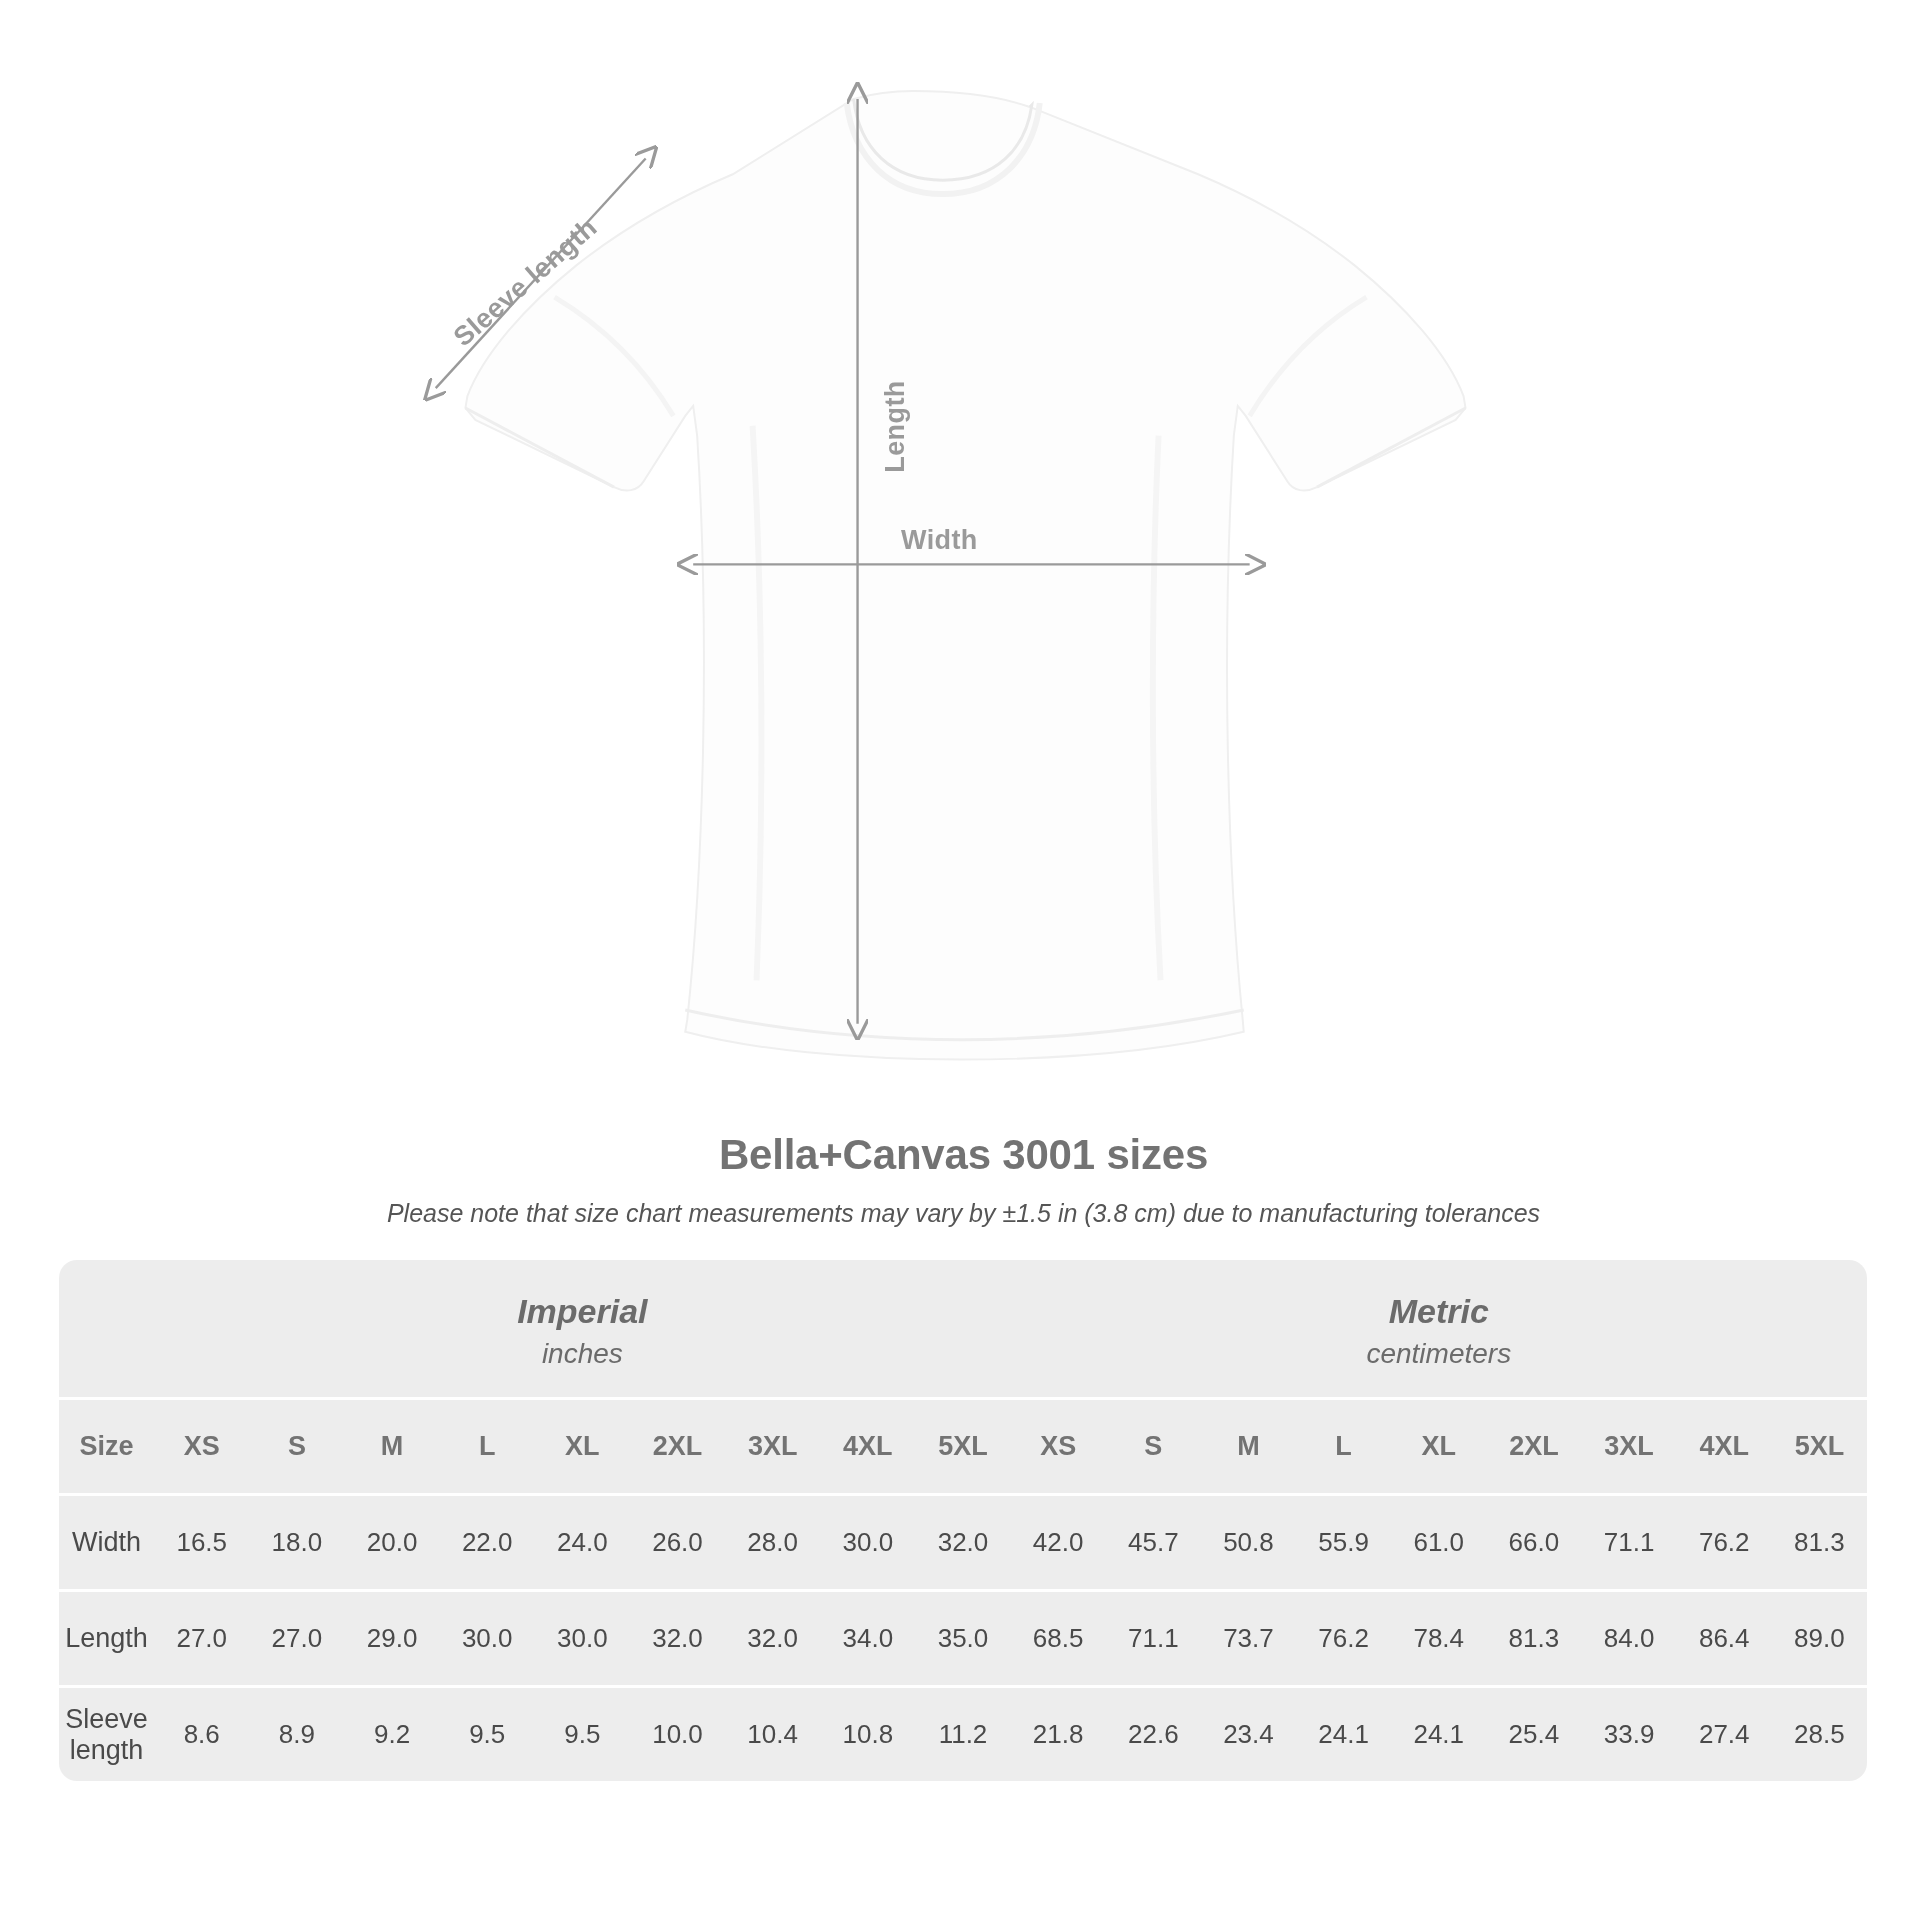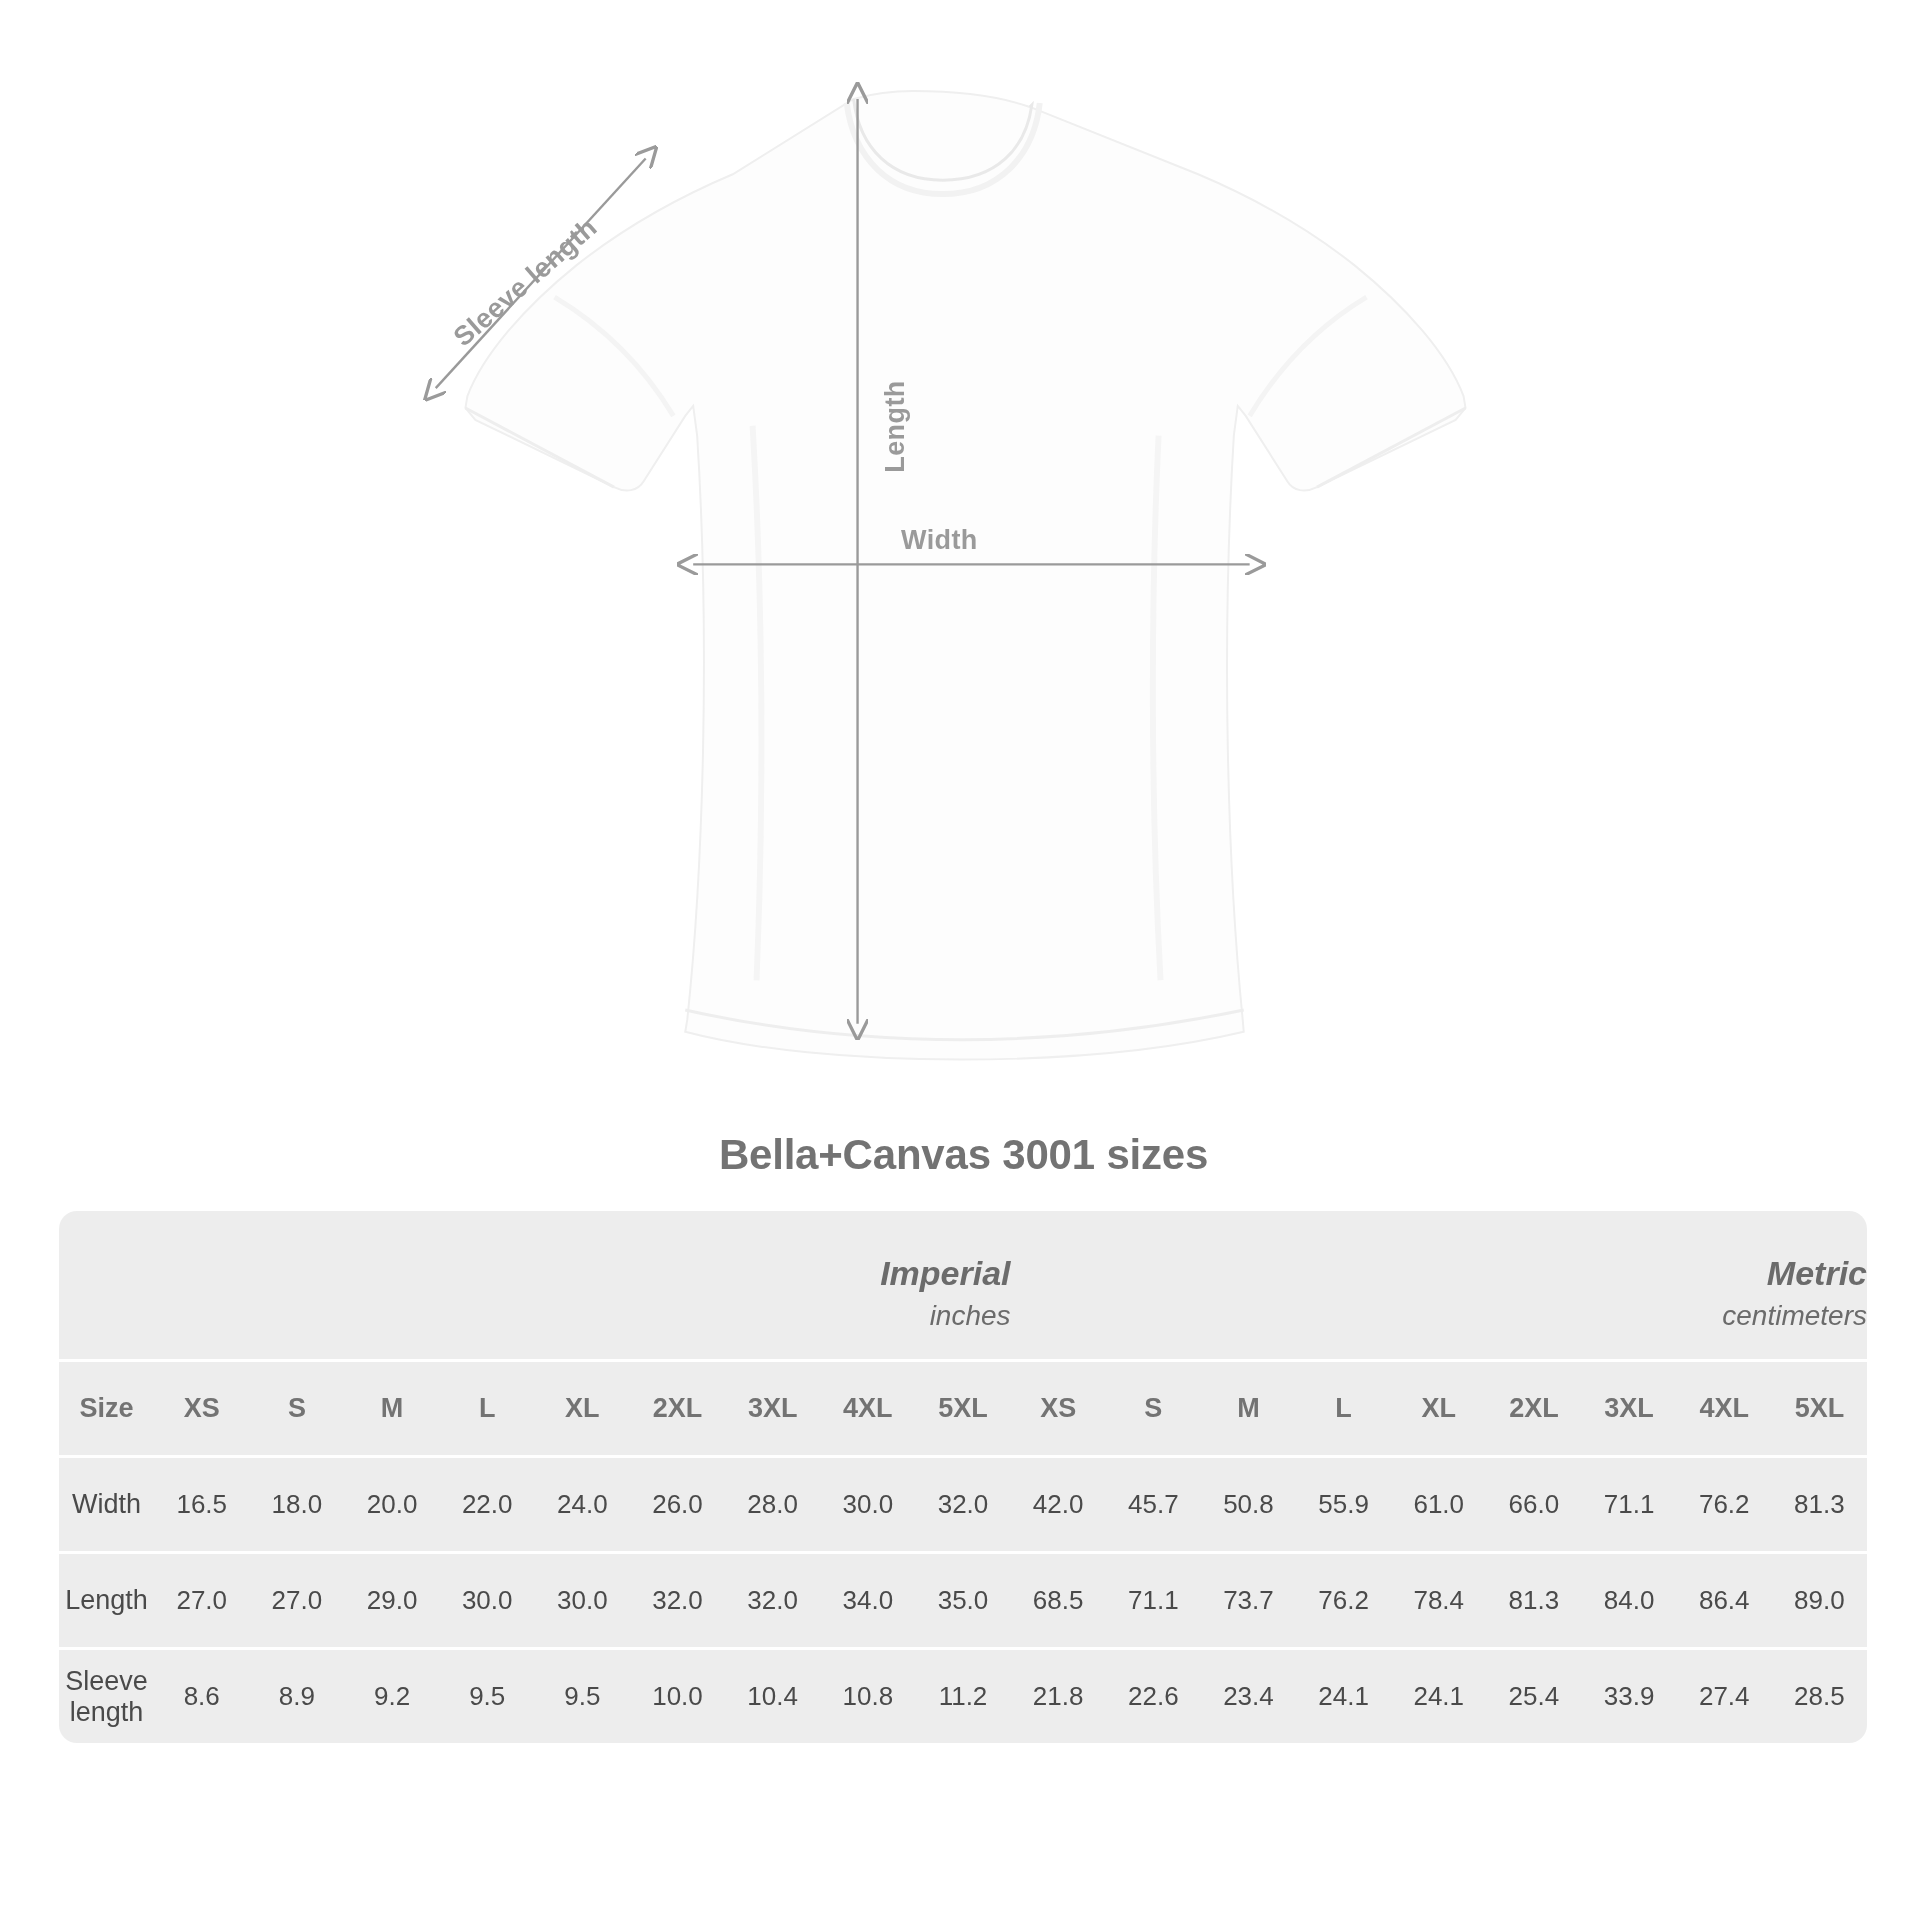--- a/index.html
+++ b/index.html
@@ -98,22 +98,21 @@
   }
   
   tr.unit-row td.unit-imperial {
     border-top-left-radius: 18px;
   }
   tr.unit-row td.unit-metric {
     border-top-right-radius: 18px;
   }
   tr.unit-row td {
     height: 129px;
-    padding-top: 19px;
-    text-align: right;
+    padding-top: 8px;
   }
   .unit-name {
     font-size: 34px;
     font-weight: bold;
     font-style: italic;
     color: #6b6b6b;
     line-height: 1.25;
   }
   .unit-sub {
     font-size: 28px;
@@ -231,20 +230,21 @@
       </g>
     </svg>
 
     <div class="dim-label" id="label-sleeve">Sleeve length</div>
     <div class="dim-label" id="label-length">Length</div>
     <div class="dim-label" id="label-width">Width</div>
   </div>
 
   <div class="title-block">
     <h1 class="chart-title">Bella+Canvas 3001 sizes</h1>
+    <div class="chart-note">Please note that size chart measurements may vary by ±1.5 in (3.8 cm) due to manufacturing tolerances</div>
   </div>
 
   <div class="table-wrap">
     <table class="size-table">
       <tbody id="table-body">
           <tr class="unit-row">
             <td class="unit-imperial"></td>
             <td colspan="9" class="">
               <div class="unit-name">Imperial</div>
               <div class="unit-sub">inches</div>

